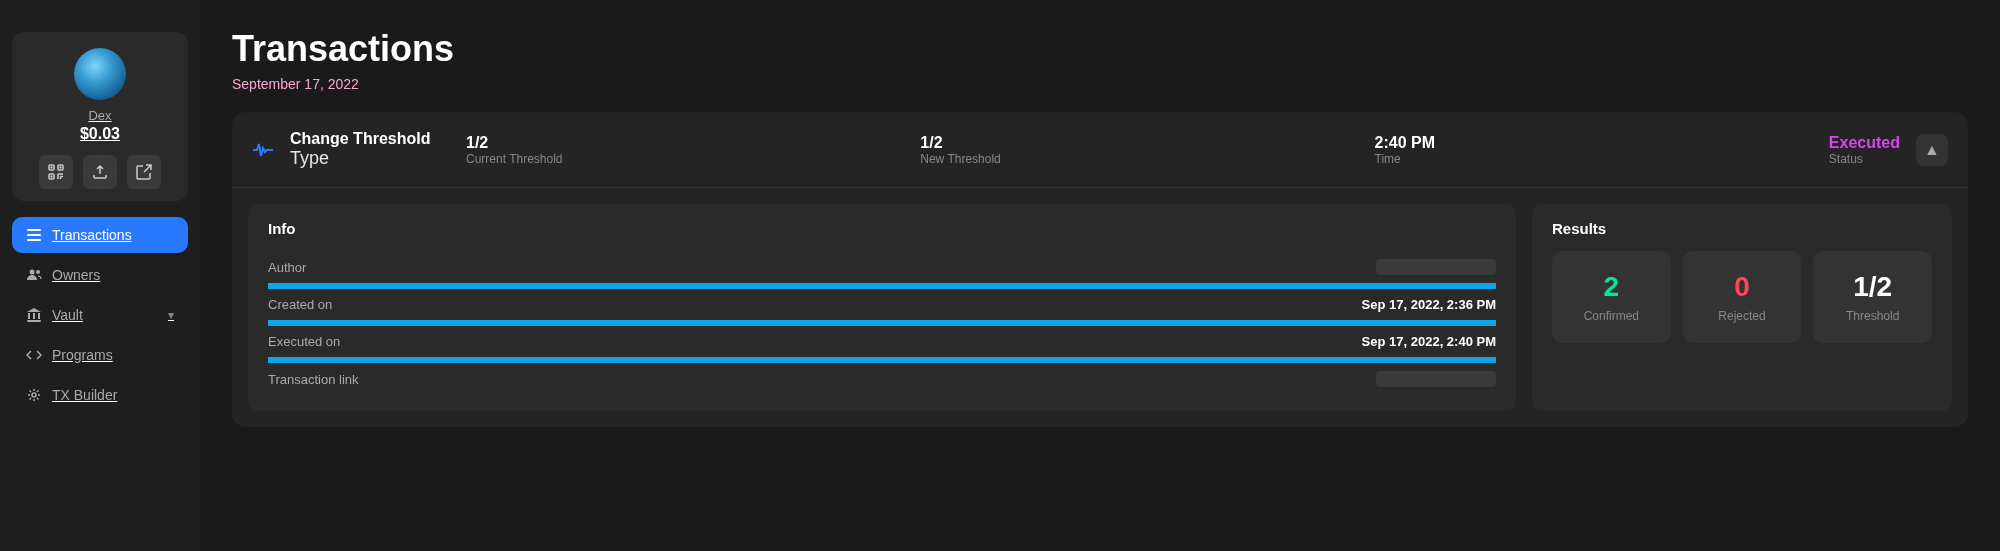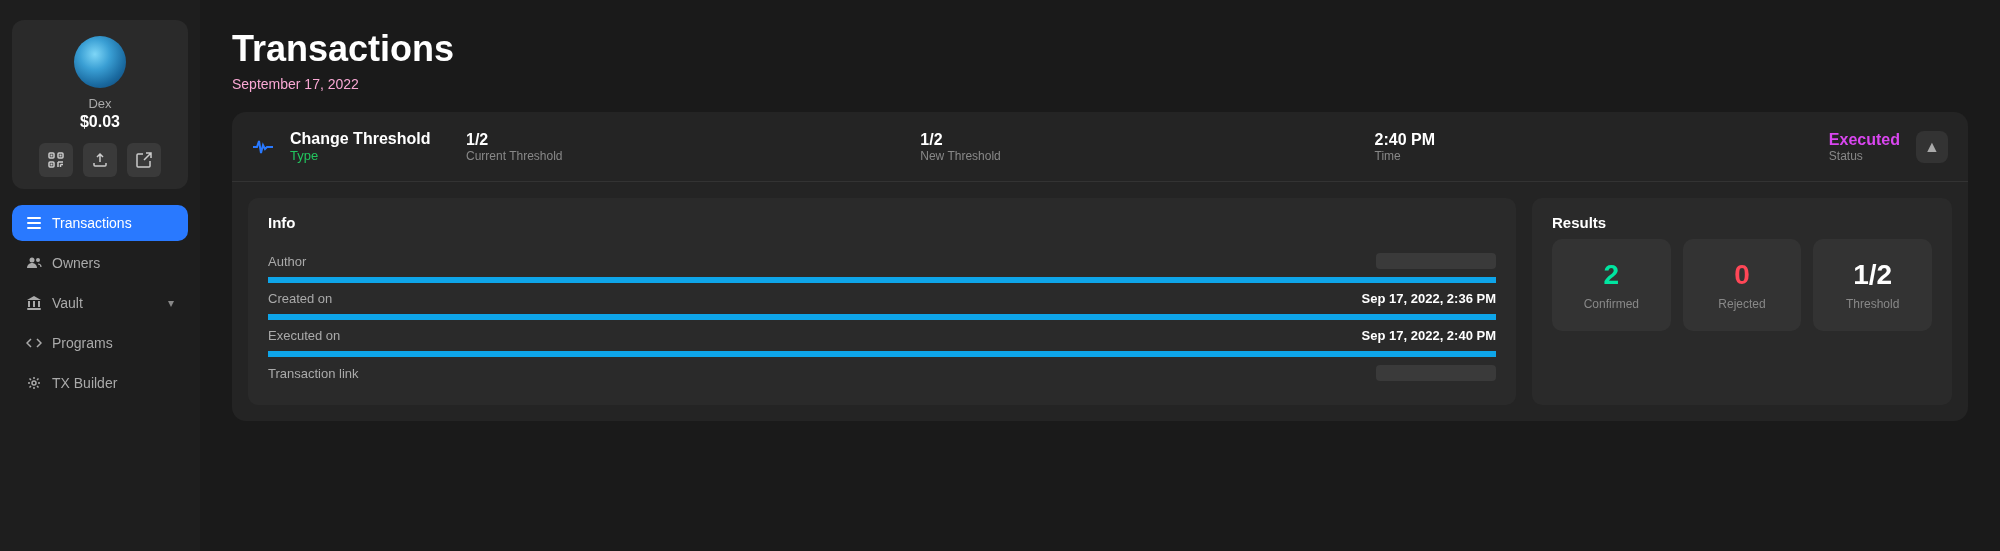--- a/index.html
+++ b/index.html
@@ -13,22 +13,23 @@
     }
 
     
     .sidebar {
       width: 200px;
       min-width: 200px;
       background: #1e1e1e;
       display: flex;
       flex-direction: column;
       align-items: center;
-      padding: 20px 12px;
+      padding: 32px 12px;
       gap: 4px;
+      text-decoration: underline;
     }
 
     .wallet-card {
       background: #2a2a2a;
       border-radius: 12px;
       width: 100%;
       display: flex;
       flex-direction: column;
       align-items: center;
       padding: 16px 12px 12px;
@@ -159,22 +160,22 @@
       min-width: 160px;
     }
 
     .tx-type-title {
       font-size: 16px;
       font-weight: 700;
       color: #fff;
     }
 
     .tx-type-sub {
-      font-size: 13px;
-      color: #22c55e;
+      font-size: 18px;
+      color: #e5e5e5;
     }
 
     .tx-field {
       flex: 1;
       display: flex;
       flex-direction: column;
     }
 
     .tx-field-value {
       font-size: 16px;
@@ -275,21 +276,21 @@
       flex: 0 0 420px;
       background: #2a2a2a;
       border-radius: 10px;
       padding: 16px 20px;
     }
 
     .results-title {
       font-size: 15px;
       font-weight: 700;
       color: #fff;
-      margin-bottom: 8px;
+      margin-bottom: 14px;
     }
 
     .results-grid {
       display: flex;
       gap: 12px;
       margin-top: 8px;
     }
 
     .result-box {
       flex: 1;

